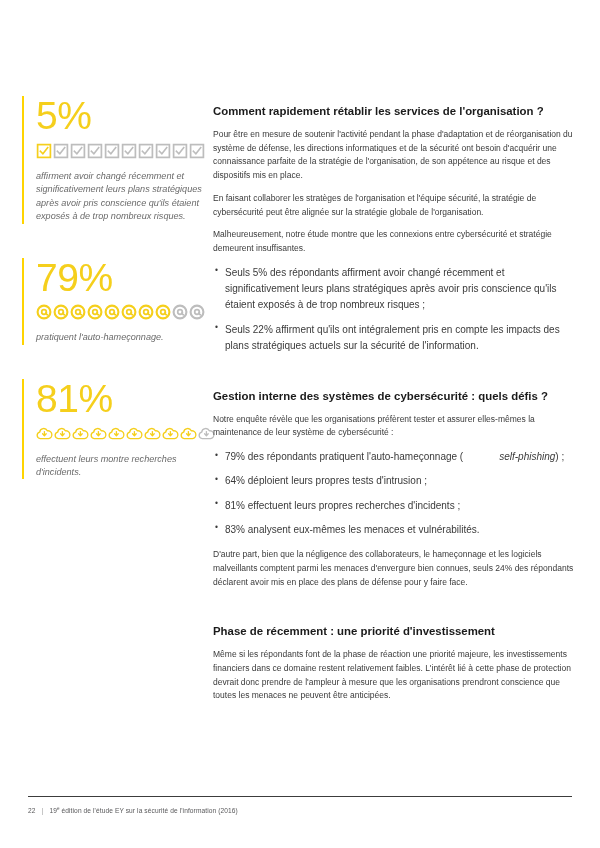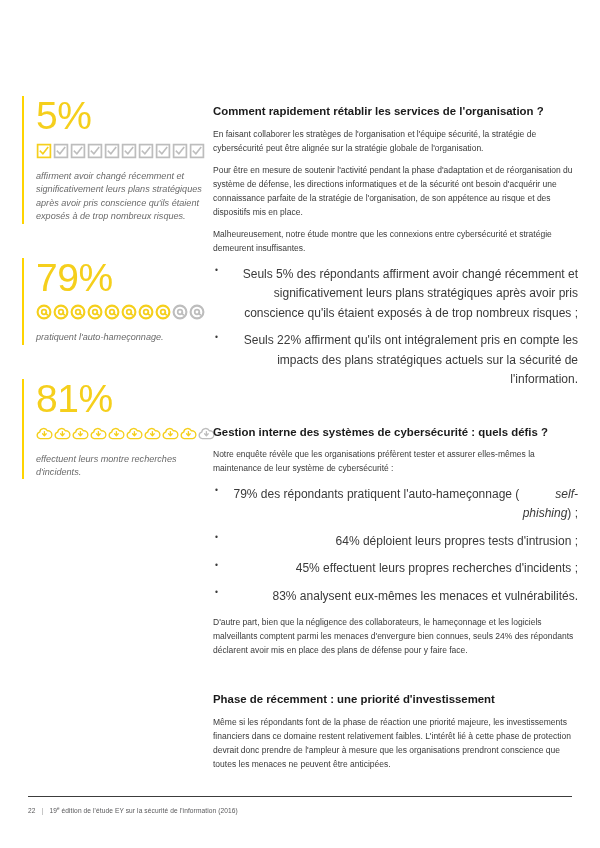--- a/index.html
+++ b/index.html
@@ -79,27 +79,26 @@
     color: #3a3a3a;
     margin: 0 0 9px 0;
     text-align: left;
   }
   ul.bullets {
     list-style: none;
     margin: 0 0 9px 0;
     padding: 0;
   }
   ul.bullets li {
-    font-size: 12px;
+    font-size: 10px;
     line-height: 1.62;
     color: #3a3a3a;
     position: relative;
     padding-left: 12px;
     margin-bottom: 8px;
-    text-align: right;
   }
   ul.bullets li:last-child { margin-bottom: 0; }
   ul.bullets li::before {
     content: "•";
     position: absolute;
     left: 2px;
     top: -0.5px;
     color: #3a3a3a;
     font-size: 8.5px;
   }
@@ -355,34 +354,34 @@
           </span>
         </div>
       <p class="stat-caption">effectuent leurs montre recherches d'incidents.</p>
     </div>
 
   </div>
 
   <div class="content-col">
 
     <h2 class="section-heading">Comment rapidement rétablir les services de l'organisation ?</h2>
+    <p class="body-p">Pour être en mesure de soutenir l'activité pendant la phase d'adaptation et de réorganisation du système de défense, les directions informatiques et de la sécurité ont besoin d'acquérir une connaissance parfaite de la stratégie de l'organisation, de son appétence au risque et des dispositifs mis en place.</p>
     <p class="body-p">En faisant collaborer les stratèges de l'organisation et l'équipe sécurité, la stratégie de cybersécurité peut être alignée sur la stratégie globale de l'organisation.</p>
-    <p class="body-p">Pour être en mesure de soutenir l'activité pendant la phase d'adaptation et de réorganisation du système de défense, les directions informatiques et de la sécurité ont besoin d'acquérir une connaissance parfaite de la stratégie de l'organisation, de son appétence au risque et des dispositifs mis en place.</p>
     <p class="body-p">Malheureusement, notre étude montre que les connexions entre cybersécurité et stratégie demeurent insuffisantes.</p>
     <ul class="bullets">
       <li>Seuls 5% des répondants affirment avoir changé récemment et significativement leurs plans stratégiques après avoir pris conscience qu'ils étaient exposés à de trop nombreux risques ;</li>
       <li>Seuls 22% affirment qu'ils ont intégralement pris en compte les impacts des plans stratégiques actuels sur la sécurité de l'information.</li>
     </ul>
 
     <h2 class="section-heading spaced">Gestion interne des systèmes de cybersécurité : quels défis ?</h2>
     <p class="body-p">Notre enquête révèle que les organisations préfèrent tester et assurer elles-mêmes la maintenance de leur système de cybersécurité :</p>
     <ul class="bullets tight">
       <li><span>79% des répondants pratiquent l'auto-hameçonnage (</span><span class="em">self-phishing</span><span>) ;</span></li>
       <li>64% déploient leurs propres tests d'intrusion ;</li>
-      <li>45% effectuent leurs propres recherches d'incidents ;</li>
+      <li>81% effectuent leurs propres recherches d'incidents ;</li>
       <li>83% analysent eux-mêmes les menaces et vulnérabilités.</li>
     </ul>
     <p class="body-p" style="margin-top:10px">D'autre part, bien que la négligence des collaborateurs, le hameçonnage et les logiciels malveillants comptent parmi les menaces d'envergure bien connues, seuls 24% des répondants déclarent avoir mis en place des plans de défense pour y faire face.</p>
 
     <h2 class="section-heading spaced">Phase de récemment : une priorité d'investissement</h2>
     <p class="body-p">Même si les répondants font de la phase de réaction une priorité majeure, les investissements financiers dans ce domaine restent relativement faibles. L'intérêt lié à cette phase de protection devrait donc prendre de l'ampleur à mesure que les organisations prendront conscience que toutes les menaces ne peuvent être anticipées.</p>
 
   </div>
 
   <div class="footer-rule"></div>

